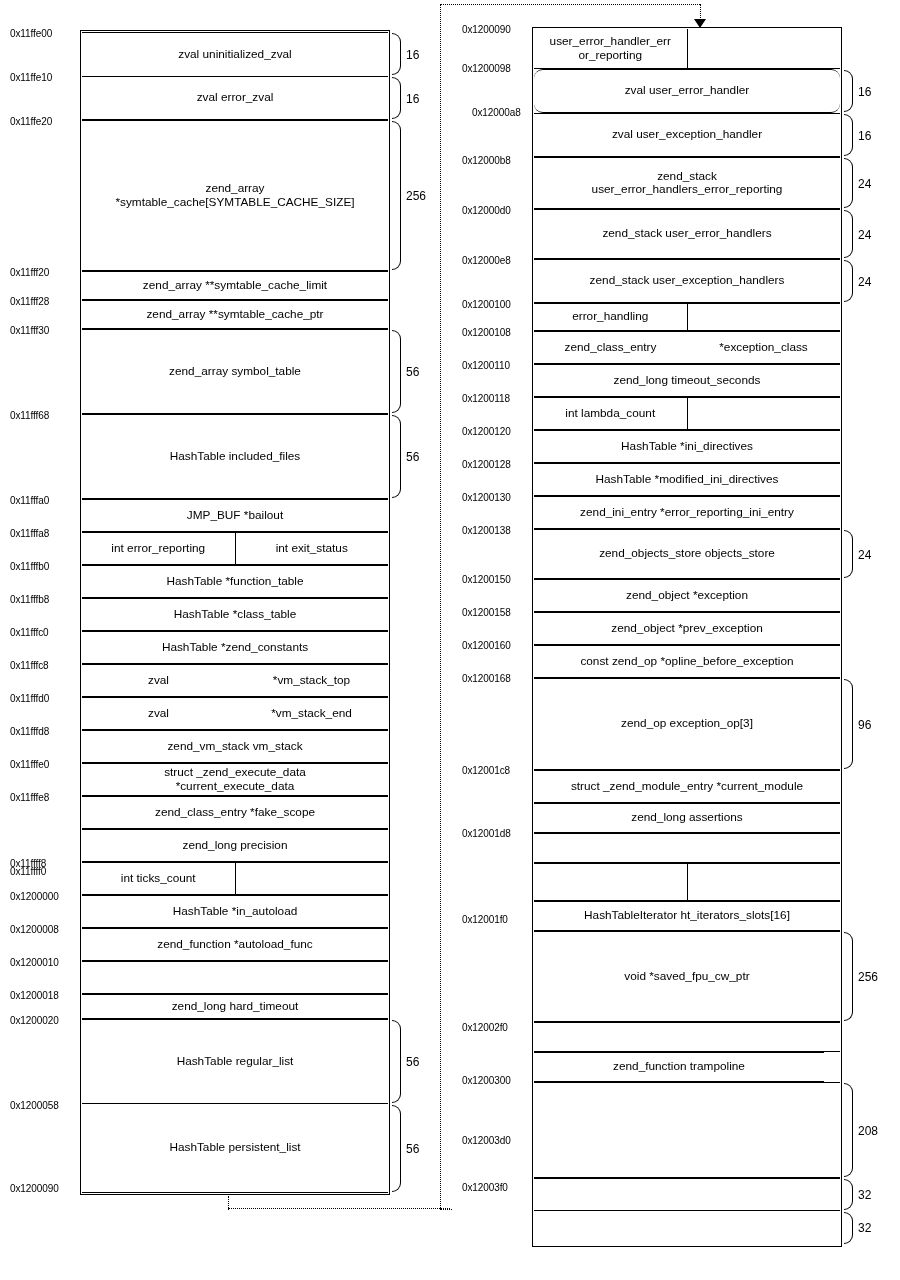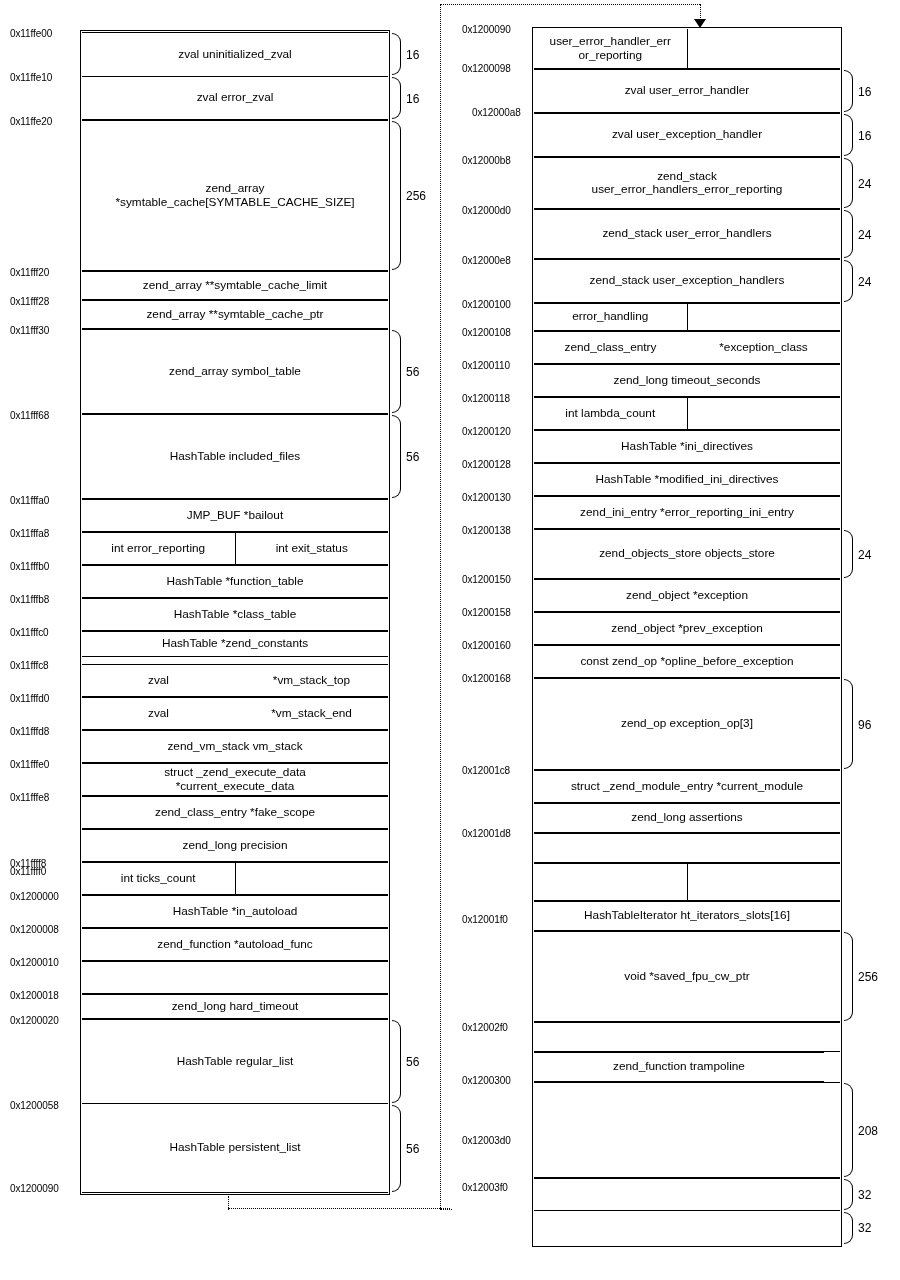--- a/index.html
+++ b/index.html
@@ -163,21 +163,21 @@
   <div class="split" style="left:82px; top:532px; width:306px; height:33px;">
     <div class="sep">int error_reporting</div>
     <div>int exit_status</div>
   </div>
   <div class="row" style="left:82px; top:565px; width:306px; height:33px;">
     <span class="lbl">HashTable *function_table</span>
     </div>
   <div class="row" style="left:82px; top:598px; width:306px; height:33px;">
     <span class="lbl">HashTable *class_table</span>
     </div>
-  <div class="row" style="left:82px; top:631px; width:306px; height:26px;">
+  <div class="row" style="left:82px; top:631px; width:306px; height:33px;">
     <span class="lbl">HashTable *zend_constants</span>
     </div>
   <div class="split" style="left:82px; top:664px; width:306px; height:33px;">
     <div>zval</div>
     <div>*vm_stack_top</div>
   </div>
   <div class="split" style="left:82px; top:697px; width:306px; height:33px;">
     <div>zval</div>
     <div>*vm_stack_end</div>
   </div>
@@ -272,21 +272,21 @@
   <div class="addr" style="left:462px; top:1135px;">0x12003d0</div>
   <div class="addr" style="left:462px; top:1182px;">0x12003f0</div>
 
   <div class="col" style="left:532px; top:27px; width:310px; height:1220px;"></div>
 
   <div class="split" style="left:534px; top:29px; width:306px; height:40px; border-top:none;">
     <div class="sep">user_error_handler_err
 or_reporting</div>
     <div class="blank"></div>
   </div>
-  <div class="row" style="left:534px; top:69px; width:306px; height:44px;">
+  <div class="row" style="left:534px; top:69px; width:306px; height:44px;border-radius:9px;">
     <span class="lbl">zval user_error_handler</span>
     </div>
   <div class="row" style="left:534px; top:113px; width:306px; height:44px;">
     <span class="lbl">zval user_exception_handler</span>
     </div>
   <div class="row" style="left:534px; top:157px; width:306px; height:52px;">
     <span class="lbl">zend_stack
 user_error_handlers_error_reporting</span>
     </div>
   <div class="row" style="left:534px; top:209px; width:306px; height:50px;">

